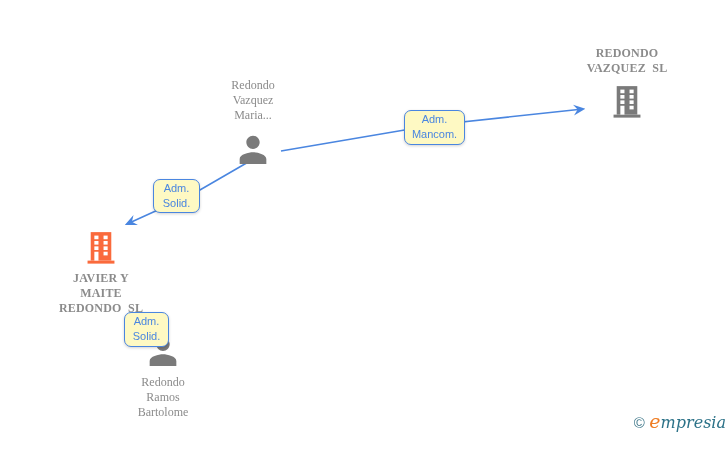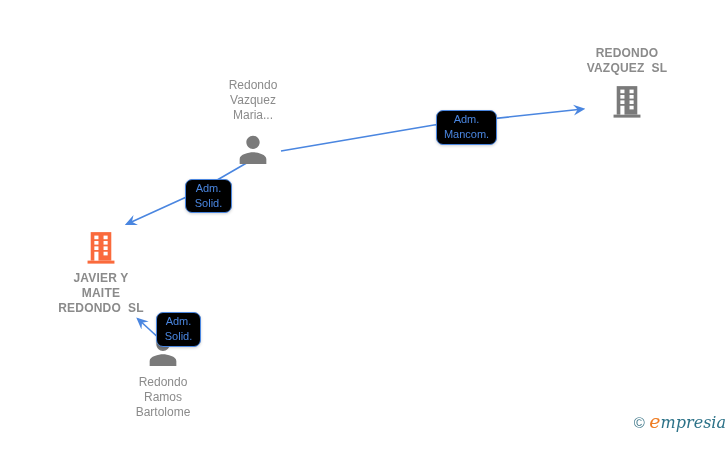--- a/index.html
+++ b/index.html
@@ -5,36 +5,35 @@
   html,body{margin:0;padding:0;background:#fff;}
   .canvas{
     position:relative;width:728px;height:450px;background:#ffffff;overflow:hidden;
     font-family:"Liberation Sans", sans-serif;
   }
   .edges-layer{position:absolute;left:0;top:0;width:728px;height:450px;}
   .edge-path{fill:none;stroke:#4a86e0;stroke-width:1.6px;}
   .node{position:absolute;display:flex;flex-direction:column;align-items:center;}
   .node-label{
     white-space:pre-wrap;text-align:center;color:#8b8b8b;
-    font-size:12px;line-height:15px;
+    font-size:12px;line-height:15px;font-family:Liberation Serif, serif;
   }
   .node-label.company{font-weight:700;letter-spacing:0.2px;}
   .icon{display:block;}
   .person-icon{fill:#7a7a7a;}
   .building-icon.gray{fill:#7a7a7a;}
   .building-icon.orange{fill:#fa6a3c;}
   .building-icon .window{fill:#ffffff;}
   .gap{margin-top:6px;}
   .edge-label{
-    position:absolute;box-sizing:border-box;background:#000000;
+    position:absolute;box-sizing:border-box;background:#fef9c3;
     border:1.5px solid #4a86e0;border-radius:7px;
     color:#4a86e0;font-size:11px;line-height:15px;text-align:center;
     white-space:pre-wrap;padding:1px 2px;
     box-shadow:0 1px 3px rgba(0,0,0,0.18);
-    margin-left:32px;
   }
   .watermark{
     position:absolute;right:2px;bottom:18px;
     font-size:16px;line-height:18px;
   }
   .wm-copy{color:#41798b;font-family:"Liberation Sans",sans-serif;font-size:15px;}
   .wm-brand{font-family:"DejaVu Serif", serif;font-style:italic;}
   .wm-e{color:#ef7d23;font-size:19px;}
   .wm-rest{color:#2c7288;}
 </style>

